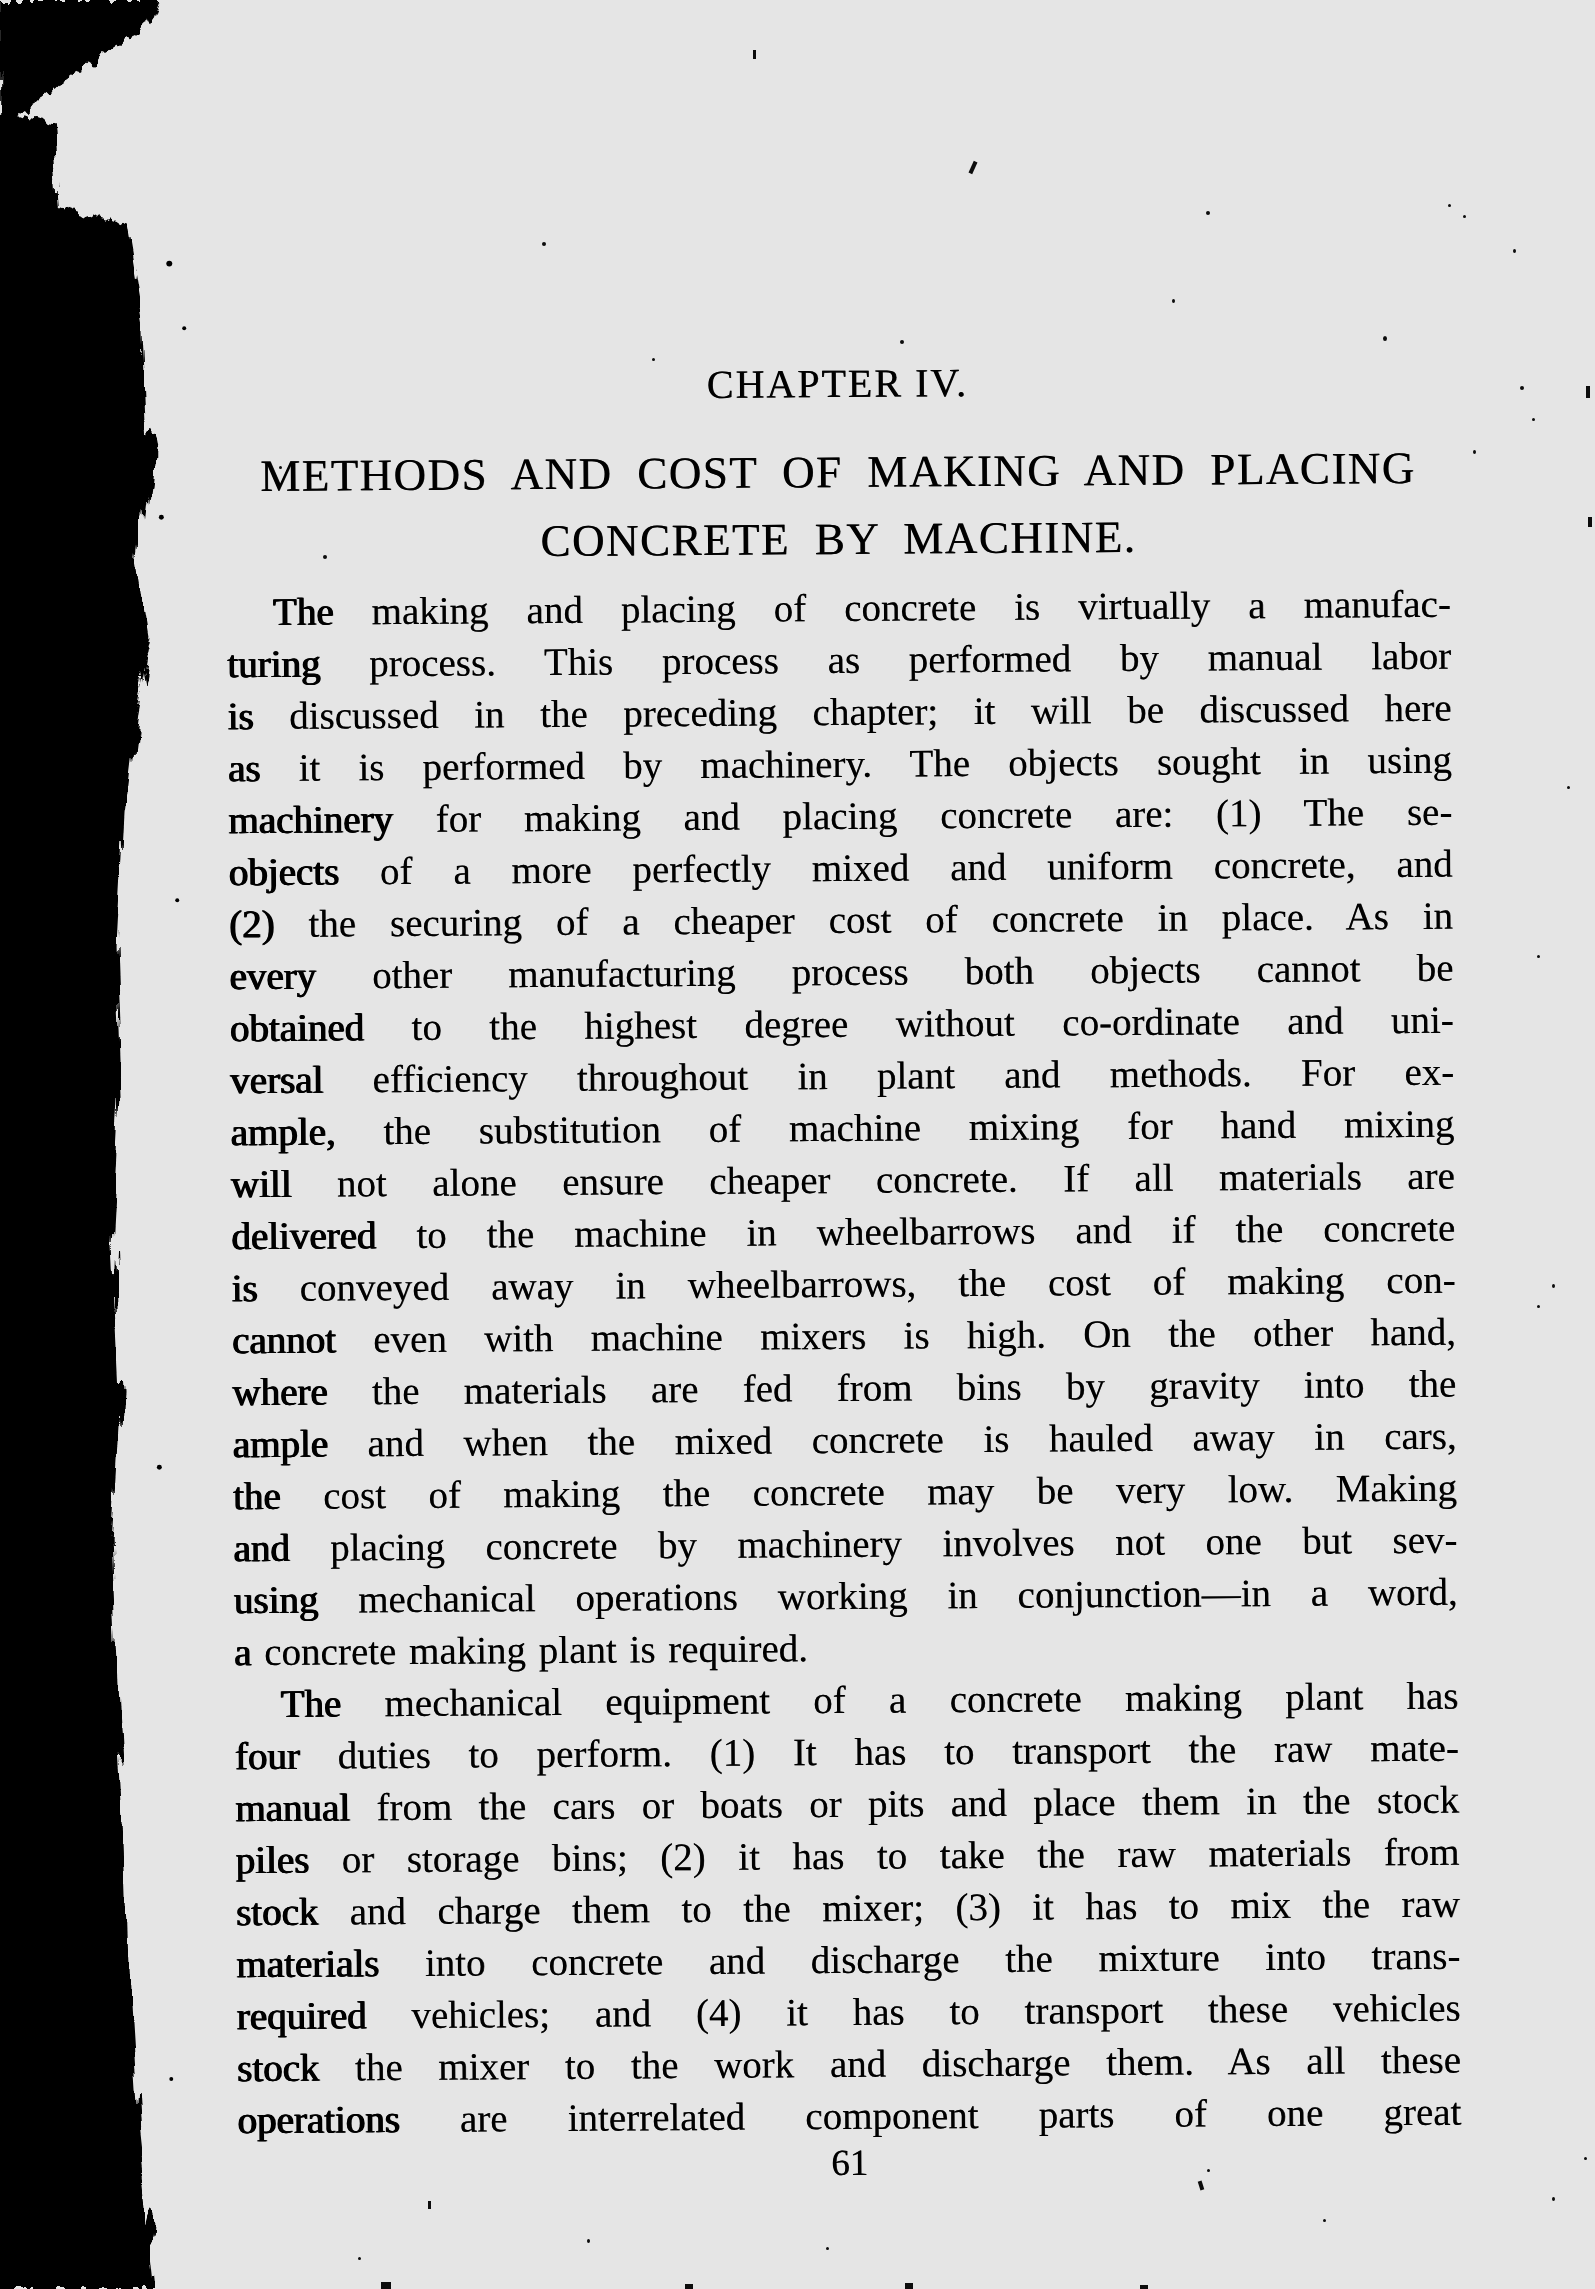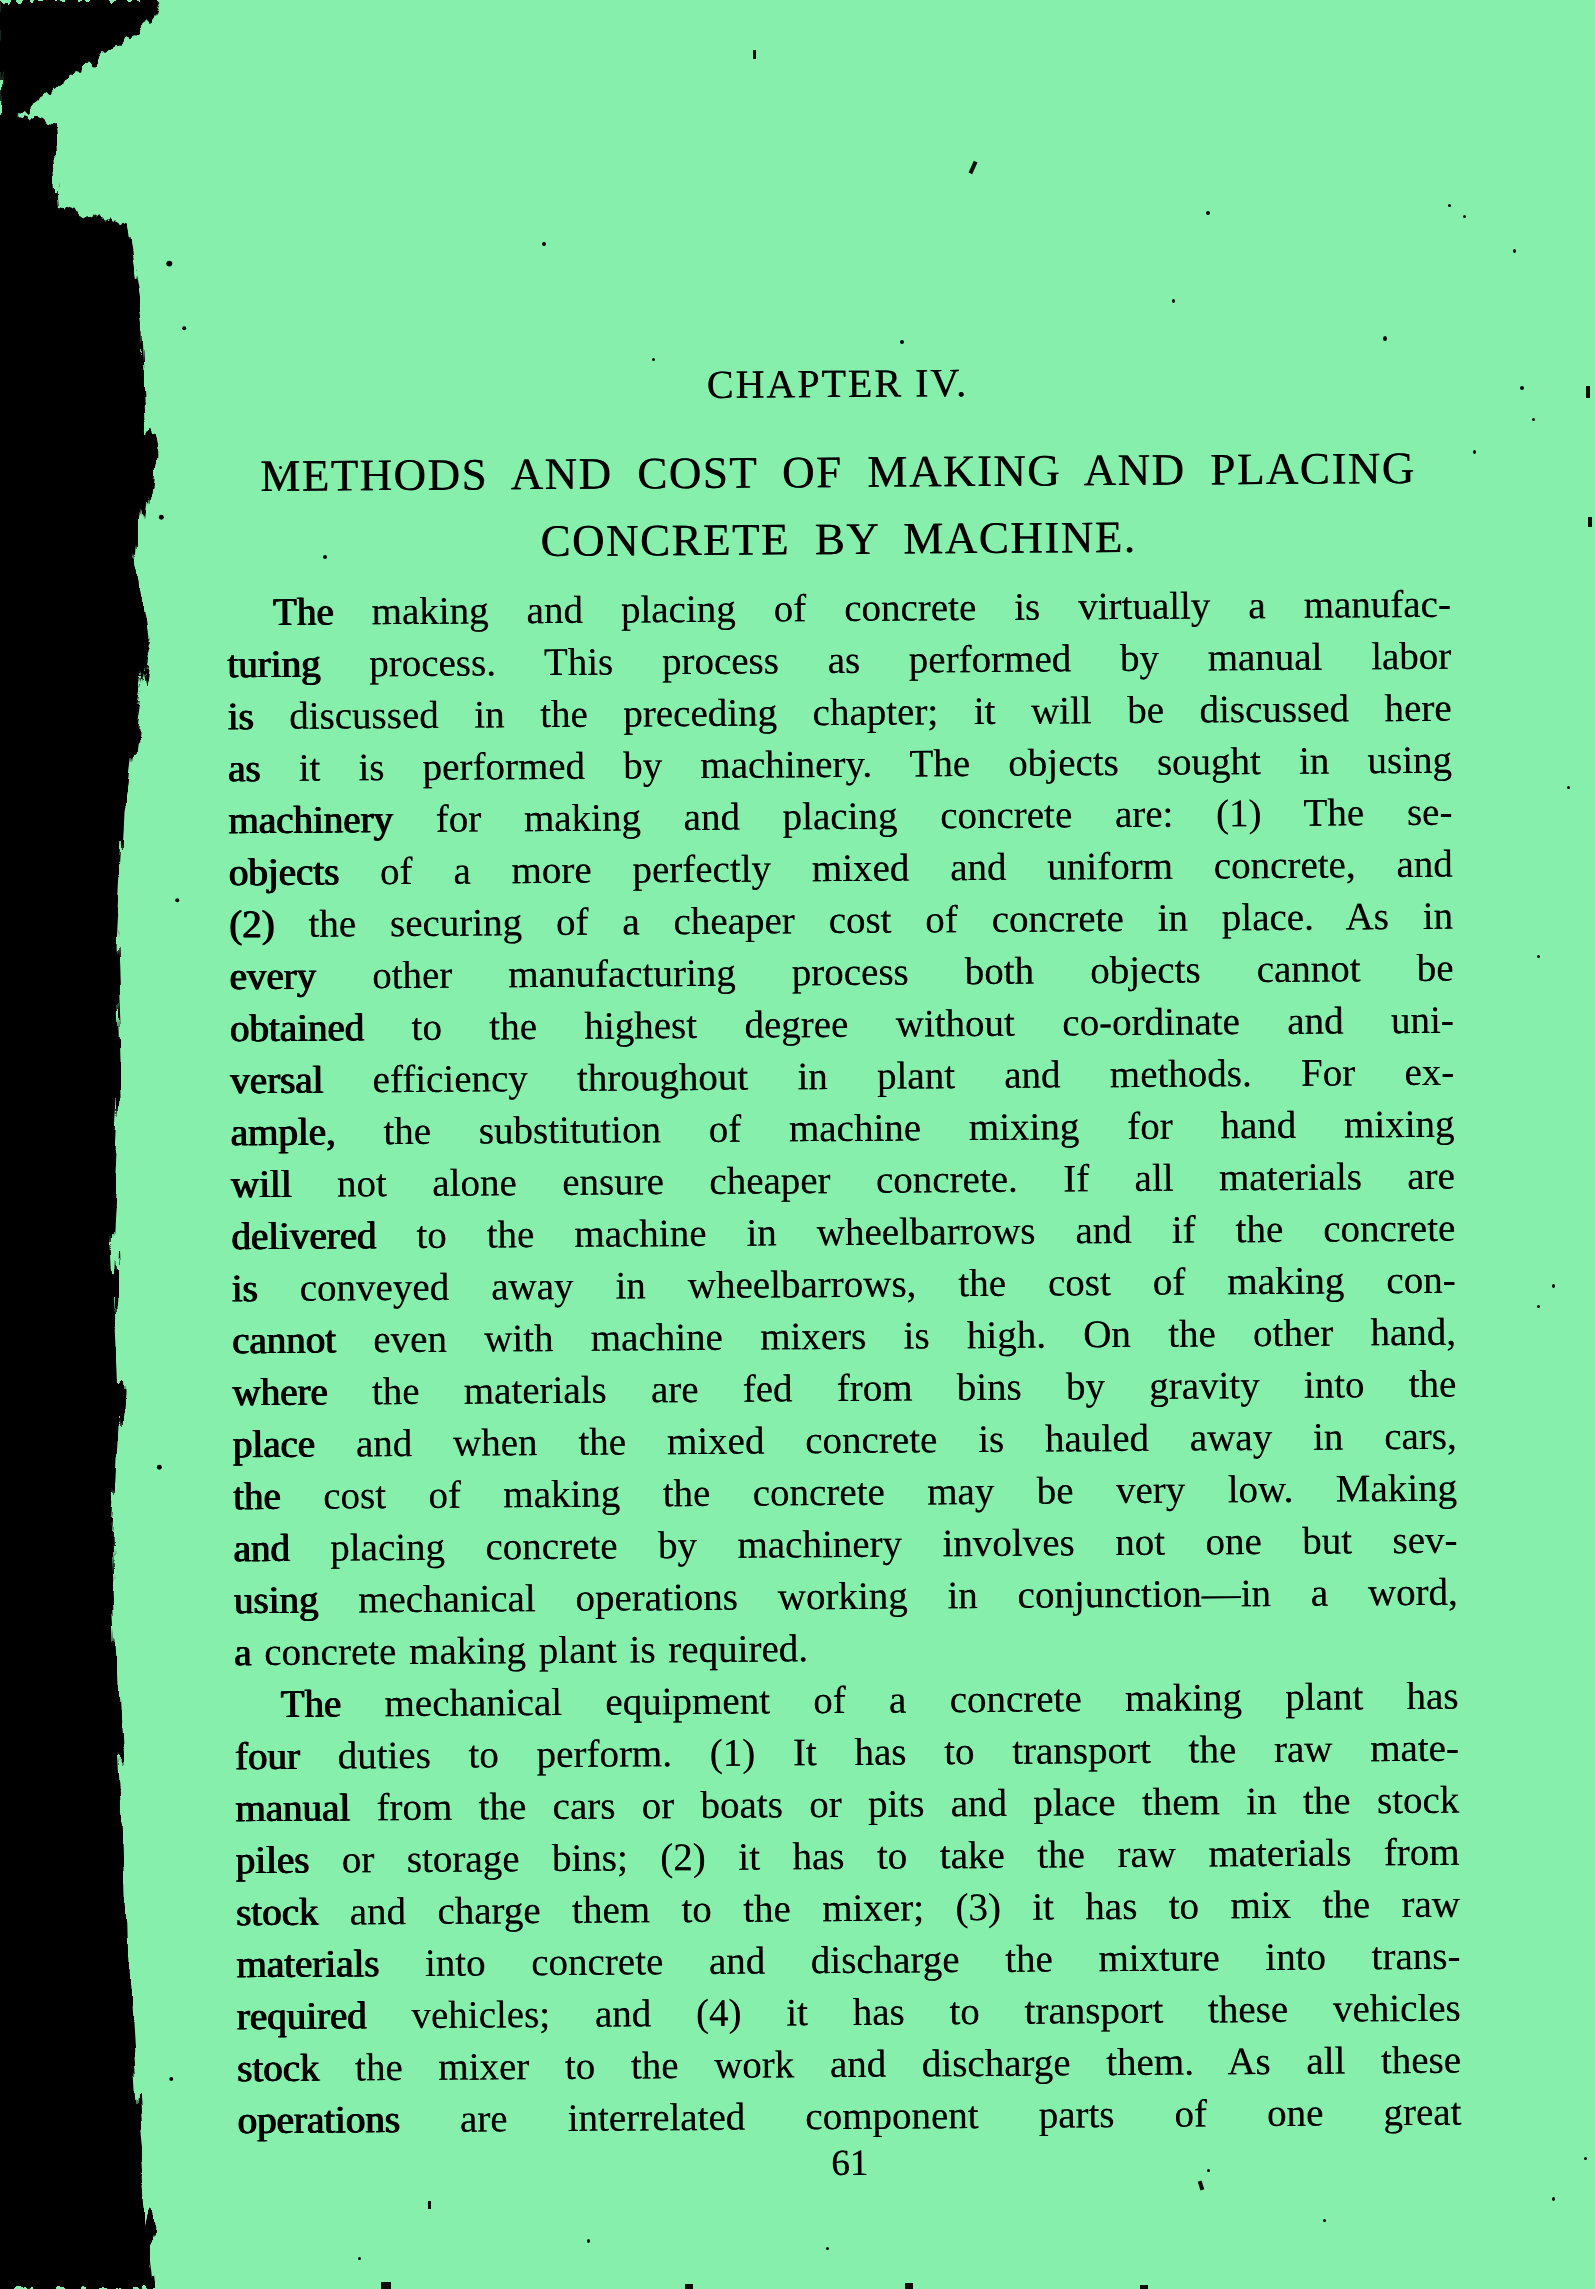--- a/index.html
+++ b/index.html
@@ -1,19 +1,19 @@
 <!DOCTYPE html>
 <html><head>
 <meta charset="utf-8">
 <style>
   html,body{margin:0;padding:0;}
   .page{
     position:relative;
     width:1596px;height:2289px;
-    background:#86efac;
+    background:#e5e5e5;
     overflow:hidden;
     font-family:"Liberation Serif", serif;
     color:#000;
   }
   .scan-band{position:absolute;left:0;top:0;}
   .content{
     position:absolute;left:229px;top:0;width:1224px;height:2289px;
     transform:rotate(-0.4deg);
     transform-origin:50% 40%;
   }
@@ -102,21 +102,21 @@
         <div class="line"><span class="lead">(2)</span> the securing of a cheaper cost of concrete in place.  As in</div>
         <div class="line"><span class="lead">every</span> other manufacturing process both objects cannot be</div>
         <div class="line"><span class="lead">obtained</span> to the highest degree without co-ordinate and uni-</div>
         <div class="line"><span class="lead">versal</span> efficiency throughout in plant and methods.  For ex-</div>
         <div class="line"><span class="lead">ample,</span> the substitution of machine mixing for hand mixing</div>
         <div class="line"><span class="lead">will</span> not alone ensure cheaper concrete.  If all materials are</div>
         <div class="line"><span class="lead">delivered</span> to the machine in wheelbarrows and if the concrete</div>
         <div class="line"><span class="lead">is</span> conveyed away in wheelbarrows, the cost of making con-</div>
         <div class="line"><span class="lead">cannot</span> even with machine mixers is high.  On the other hand,</div>
         <div class="line"><span class="lead">where</span> the materials are fed from bins by gravity into the</div>
-        <div class="line"><span class="lead">place</span> and when the mixed concrete is hauled away in cars,</div>
+        <div class="line"><span class="lead">ample</span> and when the mixed concrete is hauled away in cars,</div>
         <div class="line"><span class="lead">the</span> cost of making the concrete may be very low.  Making</div>
         <div class="line"><span class="lead">and</span> placing concrete by machinery involves not one but sev-</div>
         <div class="line"><span class="lead">using</span> mechanical operations working in conjunction—in a word,</div>
         <div class="line flush"><span class="lead">a</span> concrete making plant is required.</div>
         <div class="line indent"><span class="lead">The</span> mechanical equipment of a concrete making plant has</div>
         <div class="line"><span class="lead">four</span> duties to perform.  (1)  It has to transport the raw mate-</div>
         <div class="line"><span class="lead">manual</span> from the cars or boats or pits and place them in the stock</div>
         <div class="line"><span class="lead">piles</span> or storage bins; (2) it has to take the raw materials from</div>
         <div class="line"><span class="lead">stock</span> and charge them to the mixer; (3) it has to mix the raw</div>
         <div class="line"><span class="lead">materials</span> into concrete and discharge the mixture into trans-</div>

